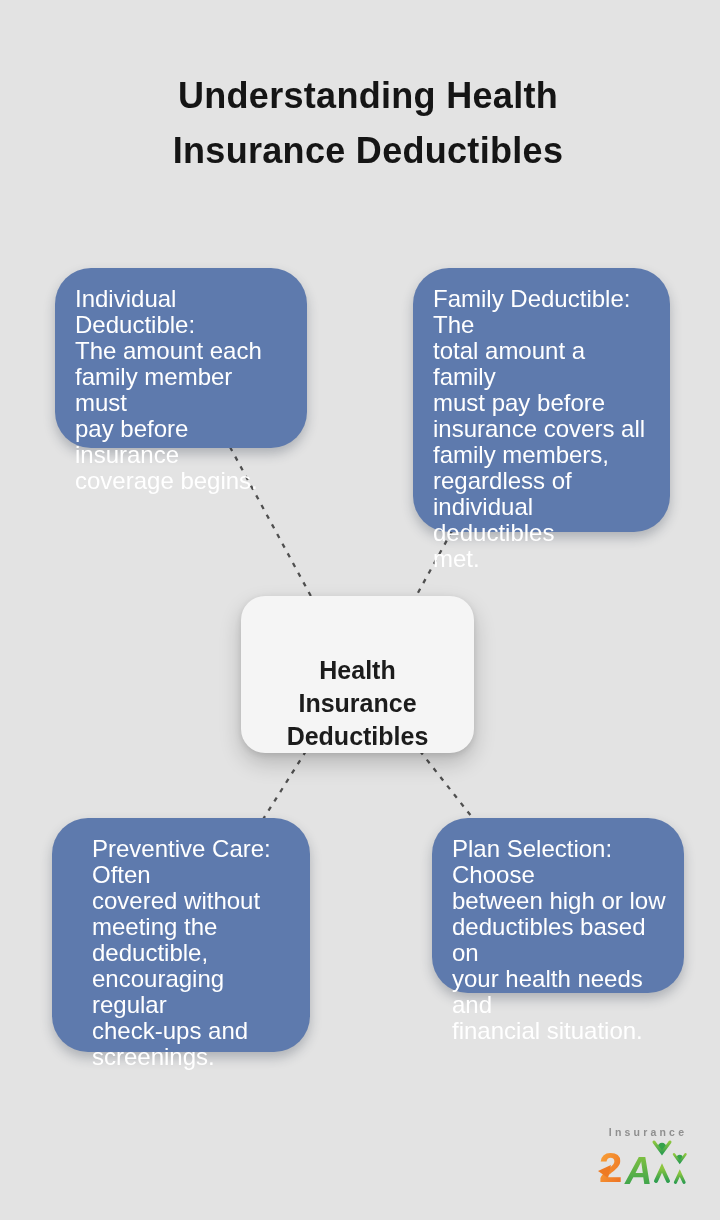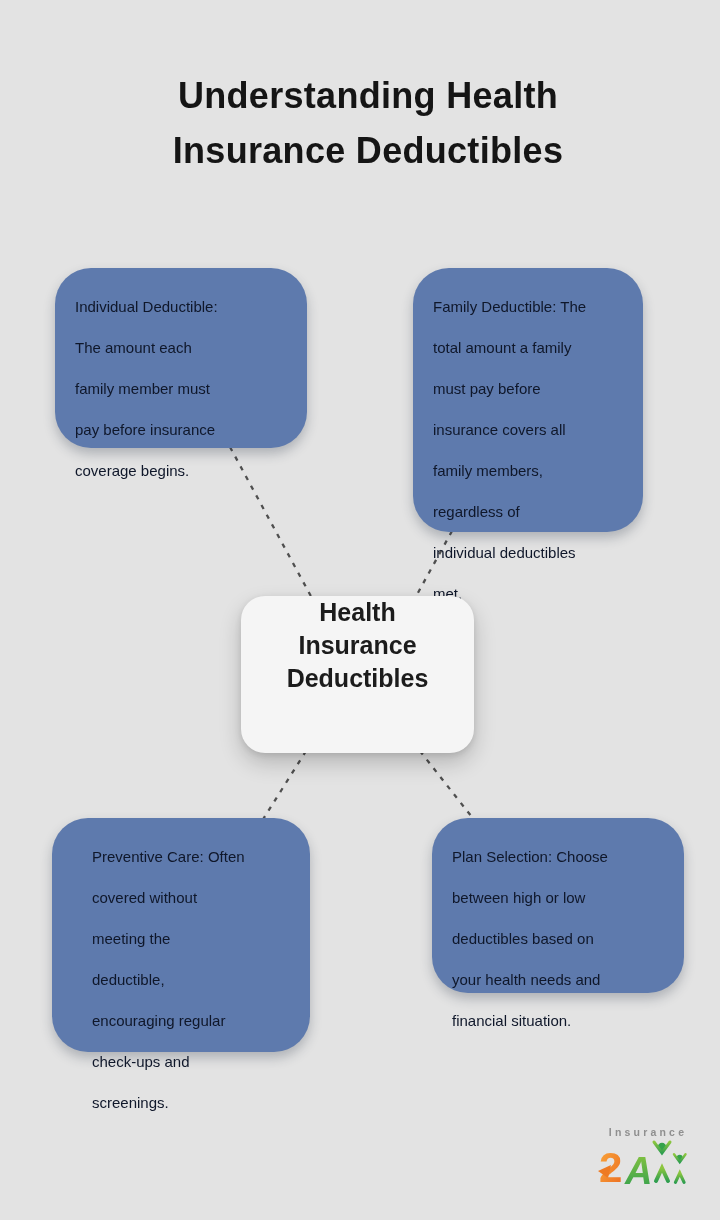--- a/index.html
+++ b/index.html
@@ -45,42 +45,42 @@
 
   .card {
     position: absolute;
     z-index: 2;
     background: #5e7aad;
     border-radius: 36px;
     box-shadow: 0 6px 12px rgba(40, 50, 70, 0.28);
     padding: 18px 18px 14px 20px;
   }
   .card p {
-    font-size: 15px;
-    line-height: 41px;
-    color: #0f172a;
+    font-size: 24px;
+    line-height: 26px;
+    color: #ffffff;
     white-space: pre-line;
   }
   .card-individual { left: 55px;  top: 268px; width: 252px; height: 180px; }
-  .card-family     { left: 413px; top: 268px; width: 230px; height: 264px; }
+  .card-family     { left: 413px; top: 268px; width: 257px; height: 264px; }
   .card-preventive { left: 52px;  top: 818px; width: 258px; height: 234px; padding-left: 40px; }
   .card-plan       { left: 418px; top: 818px; width: 252px; height: 175px; margin-left: 14px; }
 
   .center-node {
     position: absolute;
     z-index: 3;
     left: 241px;
     top: 596px;
     width: 233px;
     height: 157px;
     background: #f5f5f5;
     border-radius: 24px;
     box-shadow: 0 10px 22px rgba(0,0,0,0.20), 0 2px 6px rgba(0,0,0,0.10);
     display: flex;
-    align-items: flex-start;
+    align-items: flex-end;
     justify-content: center;
     text-align: center;
   }
   .center-node h2 {
     font-size: 25px;
     line-height: 33px;
     font-weight: 700;
     color: #1c1c1c;
     white-space: pre-line;
   }

